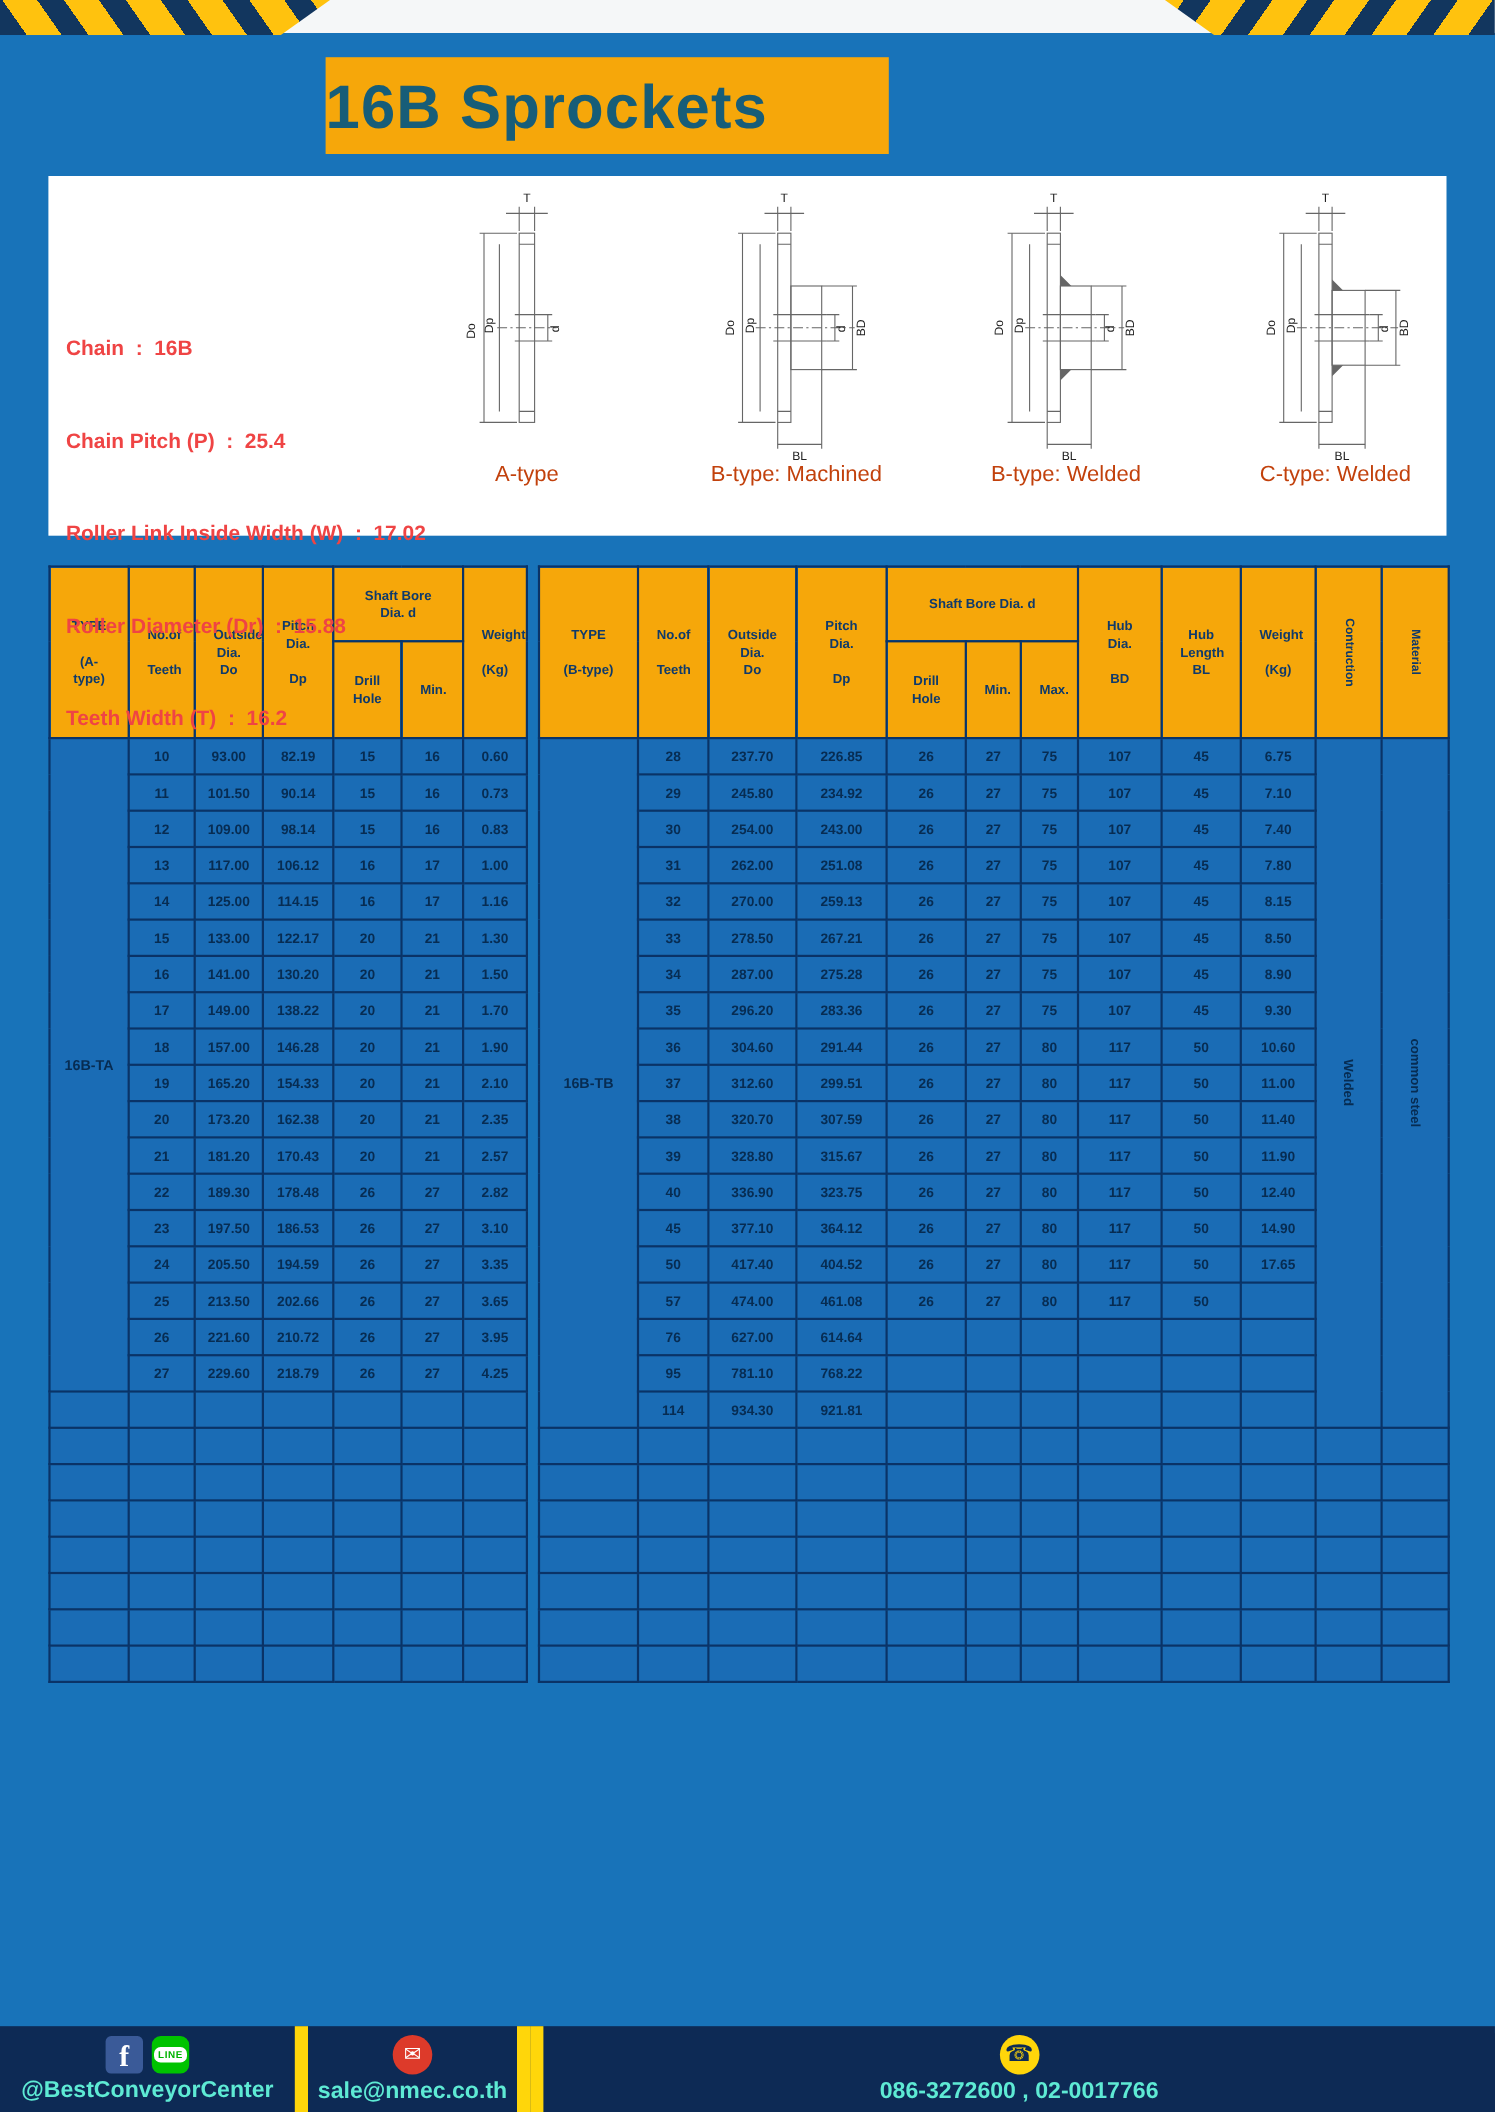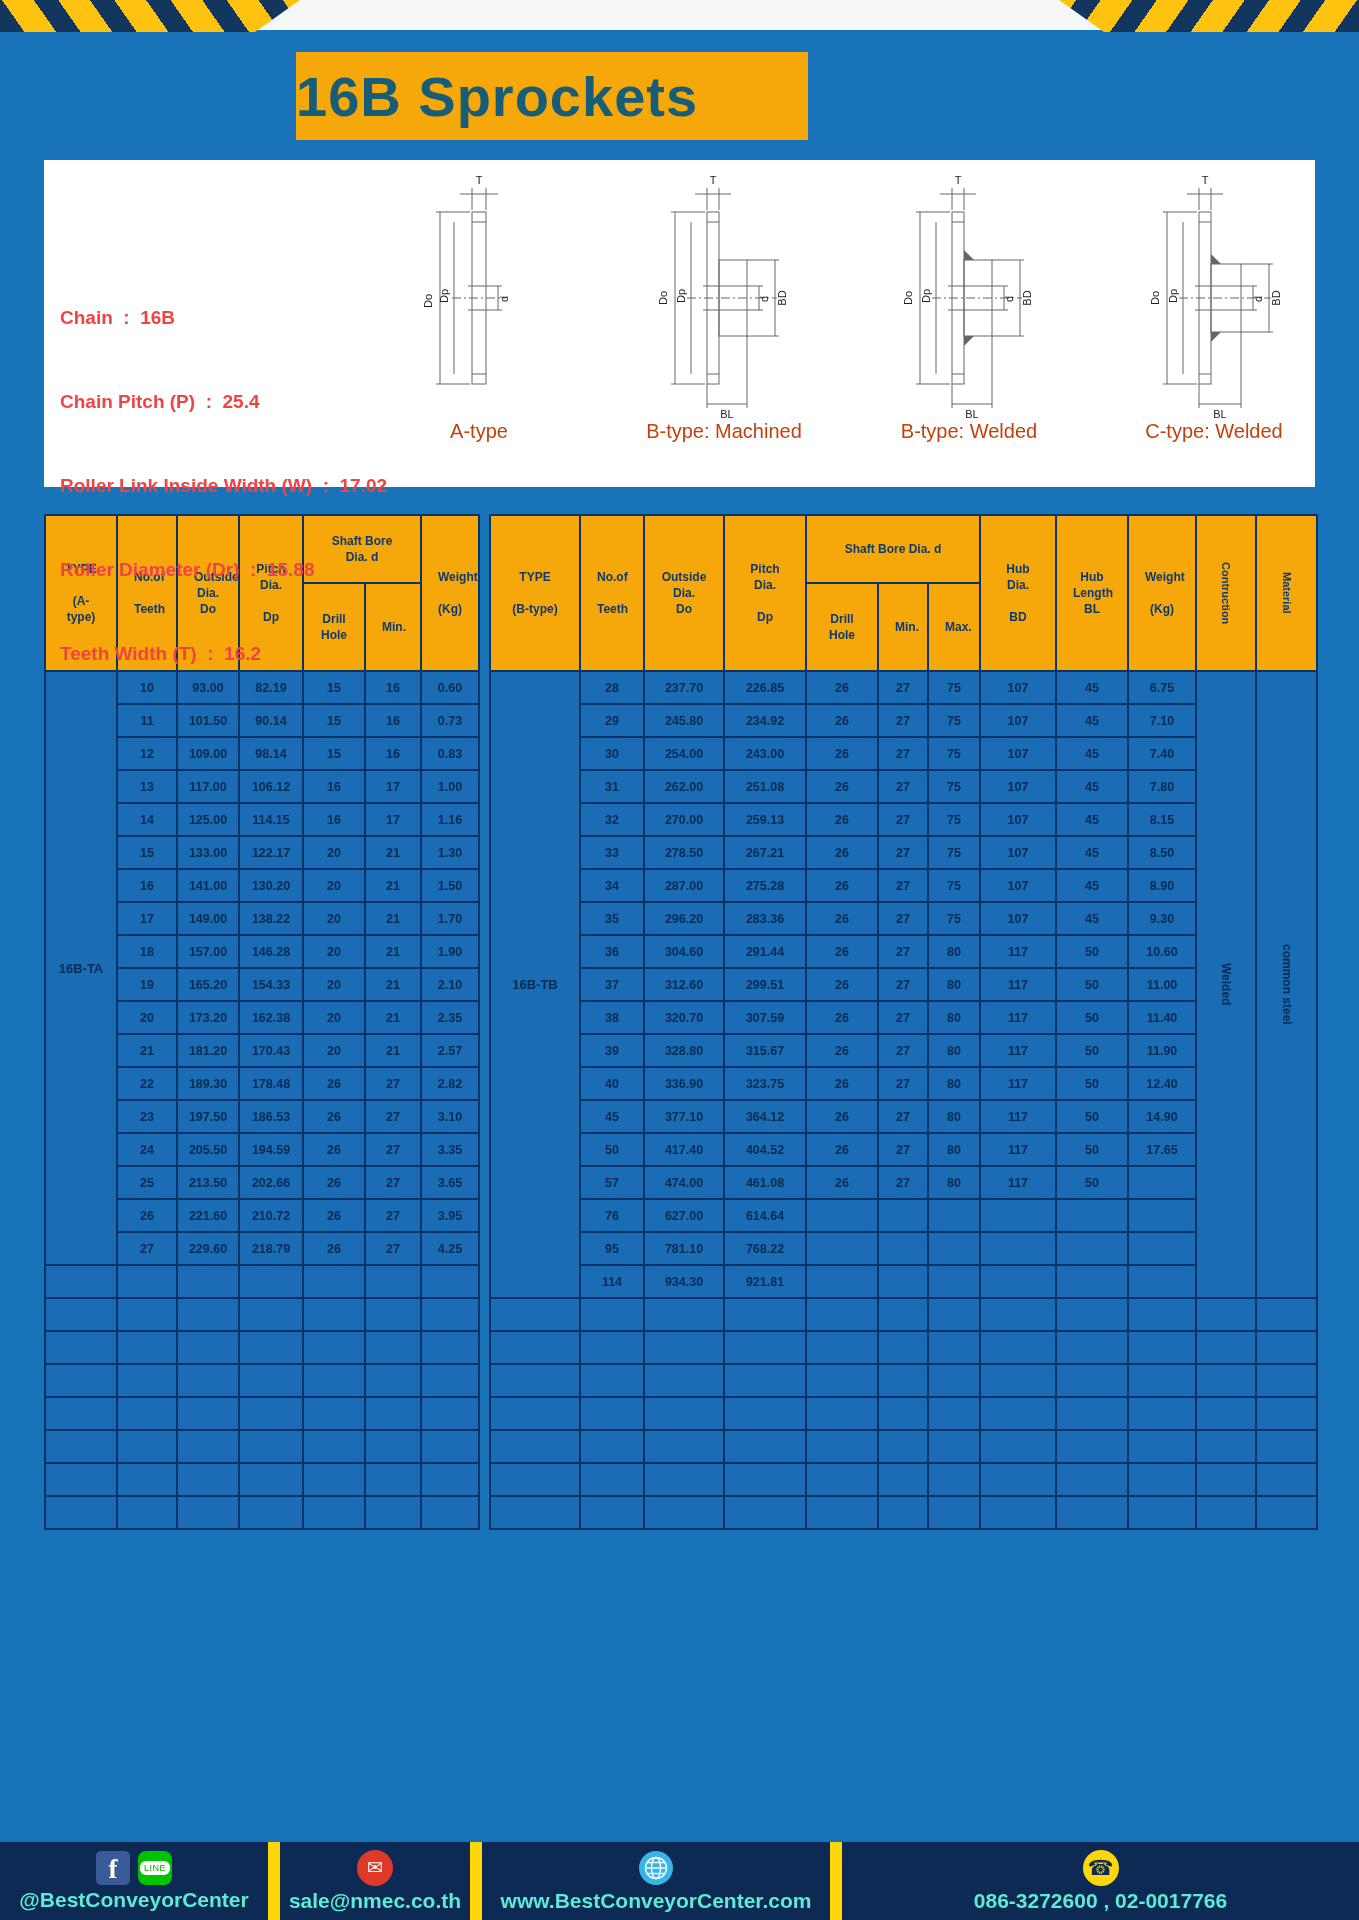--- a/index.html
+++ b/index.html
@@ -34,21 +34,21 @@
   th.vert-th{font-size:11px;padding:2px 0}
   td.vert-cell{font-size:12px}
 
   .footer{position:absolute;left:0;bottom:0;width:100%;height:78px;background:#0d2a55;display:flex;align-items:stretch}
   .fsec{display:flex;flex-direction:column;align-items:center;justify-content:center;gap:3px}
   .fsep{width:12px;background:#ffd60a}
   .ftext{color:#5eead4;font-size:21px;font-weight:bold;white-space:nowrap}
   .icons-row{display:flex;gap:8px;align-items:center}
   .fb-icon{width:34px;height:34px;background:#3a5a98;border-radius:5px;color:#fff;font-family:"Liberation Serif",serif;font-weight:bold;font-size:27px;display:flex;align-items:flex-end;justify-content:center;line-height:31px}
   .line-icon{width:34px;height:34px;background:#00c300;border-radius:8px;display:flex;align-items:center;justify-content:center}
-  .line-inner{background:#fff;border-radius:6px;padding:2px 4px;color:#00b300;font-size:9px;font-weight:normal;letter-spacing:.5px}
+  .line-inner{background:#fff;border-radius:6px;padding:2px 4px;color:#00b300;font-size:9px;font-weight:bold;letter-spacing:.5px}
   .mail-icon{width:36px;height:36px;border-radius:50%;background:#dd3a2a;color:#fff;font-size:19px;display:flex;align-items:center;justify-content:center}
   .phone-icon{width:36px;height:36px;border-radius:50%;background:#ffd60a;color:#0d2a55;font-size:21px;display:flex;align-items:center;justify-content:center}
 </style>
 </head>
 <body>
 
 <div class="top-strip"></div>
 <div class="hazard hazard-left"></div>
 <div class="hazard hazard-right"></div>
 
@@ -856,33 +856,20 @@
     <div class="ftext">@BestConveyorCenter</div>
   </div>
   <div class="fsep"></div>
   <div class="fsec" style="width:190px">
     <div class="mail-icon">
         <span>✉</span>
       </div>
     <div class="ftext">sale@nmec.co.th</div>
   </div>
   <div class="fsep"></div>
-  <div class="fsec" style="width:348px">
-    <svg width="36" height="36" viewBox="0 0 36 36">
-      <circle cx="18" cy="18" r="17" fill="#35b6e9"></circle>
-      <g stroke="#ffffff" stroke-width="1.4" fill="none">
-        <circle cx="18" cy="18" r="10.5"></circle>
-        <ellipse cx="18" cy="18" rx="4.5" ry="10.5"></ellipse>
-        <line x1="7.5" y1="18" x2="28.5" y2="18"></line>
-        <line x1="9" y1="12.5" x2="27" y2="12.5"></line>
-        <line x1="9" y1="23.5" x2="27" y2="23.5"></line>
-      </g>
-    </svg>
-    <div class="ftext">www.BestConveyorCenter.com</div>
-  </div>
   <div class="fsep"></div>
   <div class="fsec" style="flex:1">
     <div class="phone-icon">
         <span>☎</span>
       </div>
     <div class="ftext">086-3272600 , 02-0017766</div>
   </div>
 </div>
 
 </body></html>

